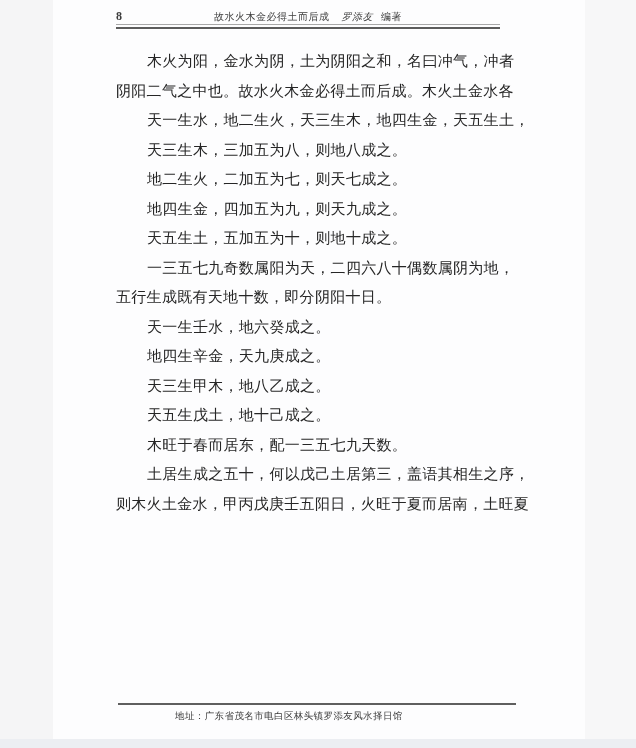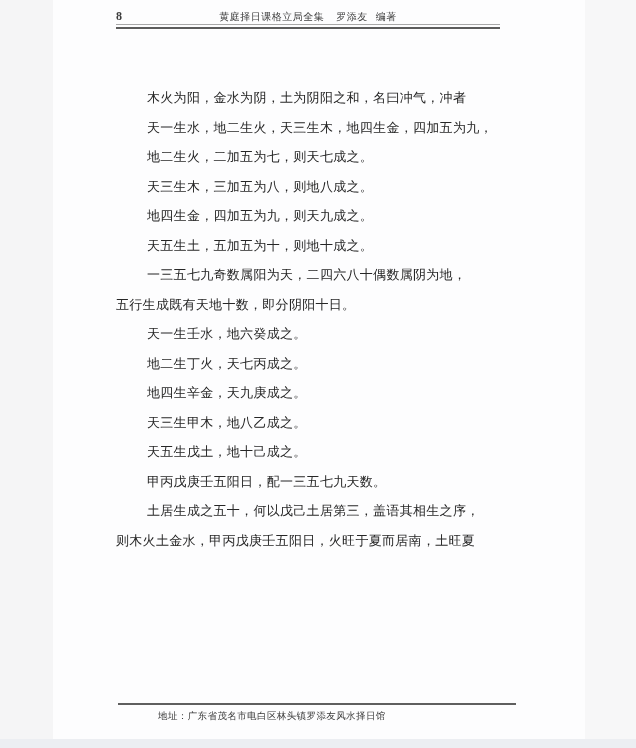--- a/index.html
+++ b/index.html
@@ -15,79 +15,78 @@
 
   .page-number {
     position:absolute; left:116px; top:9px;
     font-size:12px; font-weight:bold; color:#3a3a3a; z-index:2;
   }
   .header-title {
     position:absolute; left:116px; top:10px; width:384px;
     text-align:center; font-size:10px; color:#404040;
     letter-spacing:0.5px; white-space:nowrap; z-index:1;
   }
-  .header-title .author { margin-left:9px; }
+  .header-title .author { margin-left:9px;font-style:italic; }
   .header-title .role   { margin-left:5px;margin-top:13px; }
   .header-rule {
     position:absolute; left:116px; top:24px; width:384px; height:2px;
     border-top:1px solid #a8a8a8; border-bottom:2px solid #5c5c5c;
   }
 
   .body-text {
     position:absolute; left:116px; top:47px;
-    color:#262626; font-size:13px; letter-spacing:0.3px;
+    color:#262626; font-size:15px; letter-spacing:0.3px;
     white-space:nowrap;
-    margin-top:36px;
   }
   .line { height:29.5px; line-height:29.5px; }
   .line.indent { padding-left:31px; }
 
   .footer-rule {
     position:absolute; left:118px; top:703px; width:398px; height:2px;
     background:#5f5f5f;
   }
   .footer-address {
-    position:absolute; left:158px; top:710px;
+    position:absolute; left:175px; top:710px;
     font-size:9.5px; color:#3a3a3a; letter-spacing:0.4px; white-space:nowrap;
   }
 </style>
 </head>
 <body>
 
 <div>
 
   <div class="scan-margin m-left"></div>
   <div class="scan-margin m-right"></div>
   <div class="scan-margin m-bottom"></div>
 
   <div class="page-number">8</div>
 
   <div class="header-title">
-    <span>黄庭择日课格立局全集</span>
+    <span>故水火木金必得土而后成</span>
     <span class="author">罗添友</span>
     <span class="role">编著</span>
   </div>
 
   <div class="header-rule"></div>
 
   <div class="body-text">
       <div class="line indent">木火为阳，金水为阴，土为阴阳之和，名曰冲气，冲者</div>
-      <div class="line indent">天一生水，地二生火，天三生木，地四生金，四加五为九，</div>
+      <div class="line">阴阳二气之中也。故水火木金必得土而后成。木火土金水各</div>
+      <div class="line indent">天一生水，地二生火，天三生木，地四生金，天五生土，</div>
+      <div class="line indent">天三生木，三加五为八，则地八成之。</div>
       <div class="line indent">地二生火，二加五为七，则天七成之。</div>
-      <div class="line indent">天三生木，三加五为八，则地八成之。</div>
       <div class="line indent">地四生金，四加五为九，则天九成之。</div>
       <div class="line indent">天五生土，五加五为十，则地十成之。</div>
       <div class="line indent">一三五七九奇数属阳为天，二四六八十偶数属阴为地，</div>
       <div class="line">五行生成既有天地十数，即分阴阳十日。</div>
       <div class="line indent">天一生壬水，地六癸成之。</div>
-      <div class="line indent">地二生丁火，天七丙成之。</div>
       <div class="line indent">地四生辛金，天九庚成之。</div>
       <div class="line indent">天三生甲木，地八乙成之。</div>
       <div class="line indent">天五生戊土，地十己成之。</div>
-      <div class="line indent">甲丙戊庚壬五阳日，配一三五七九天数。</div>
+      <div class="line indent">木旺于春而居东，配一三五七九天数。</div>
       <div class="line indent">土居生成之五十，何以戊己土居第三，盖语其相生之序，</div>
       <div class="line">则木火土金水，甲丙戊庚壬五阳日，火旺于夏而居南，土旺夏</div>
     </div>
 
   <div class="footer-rule"></div>
 
   <div class="footer-address">地址：广东省茂名市电白区林头镇罗添友风水择日馆</div>
 
 </div>
 

